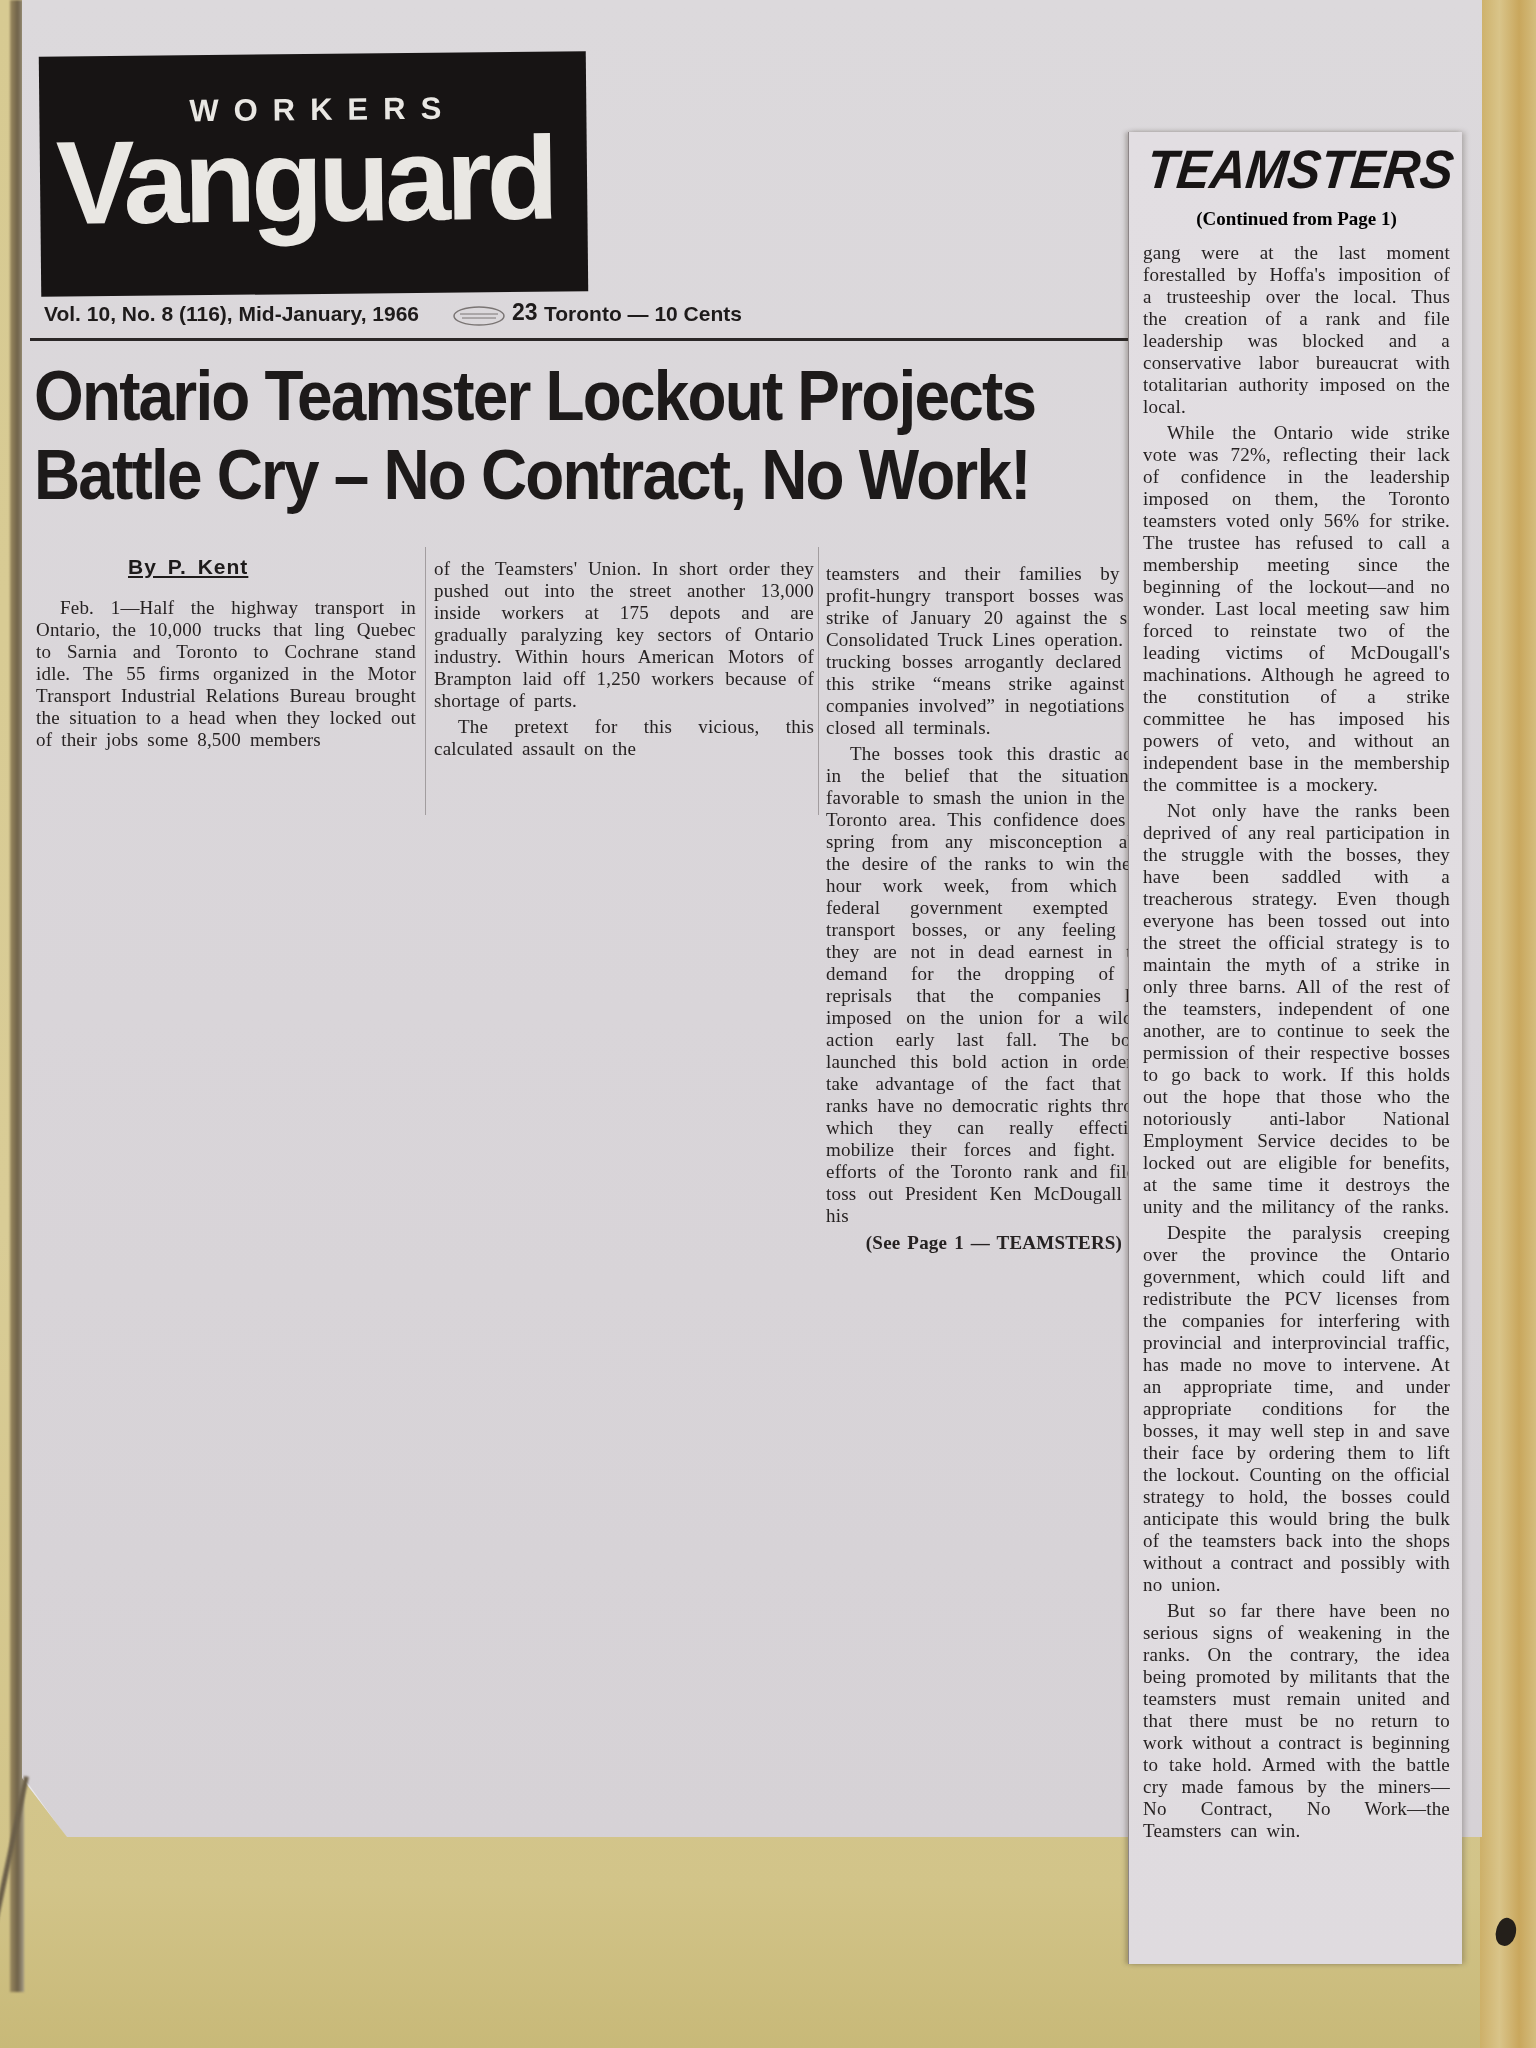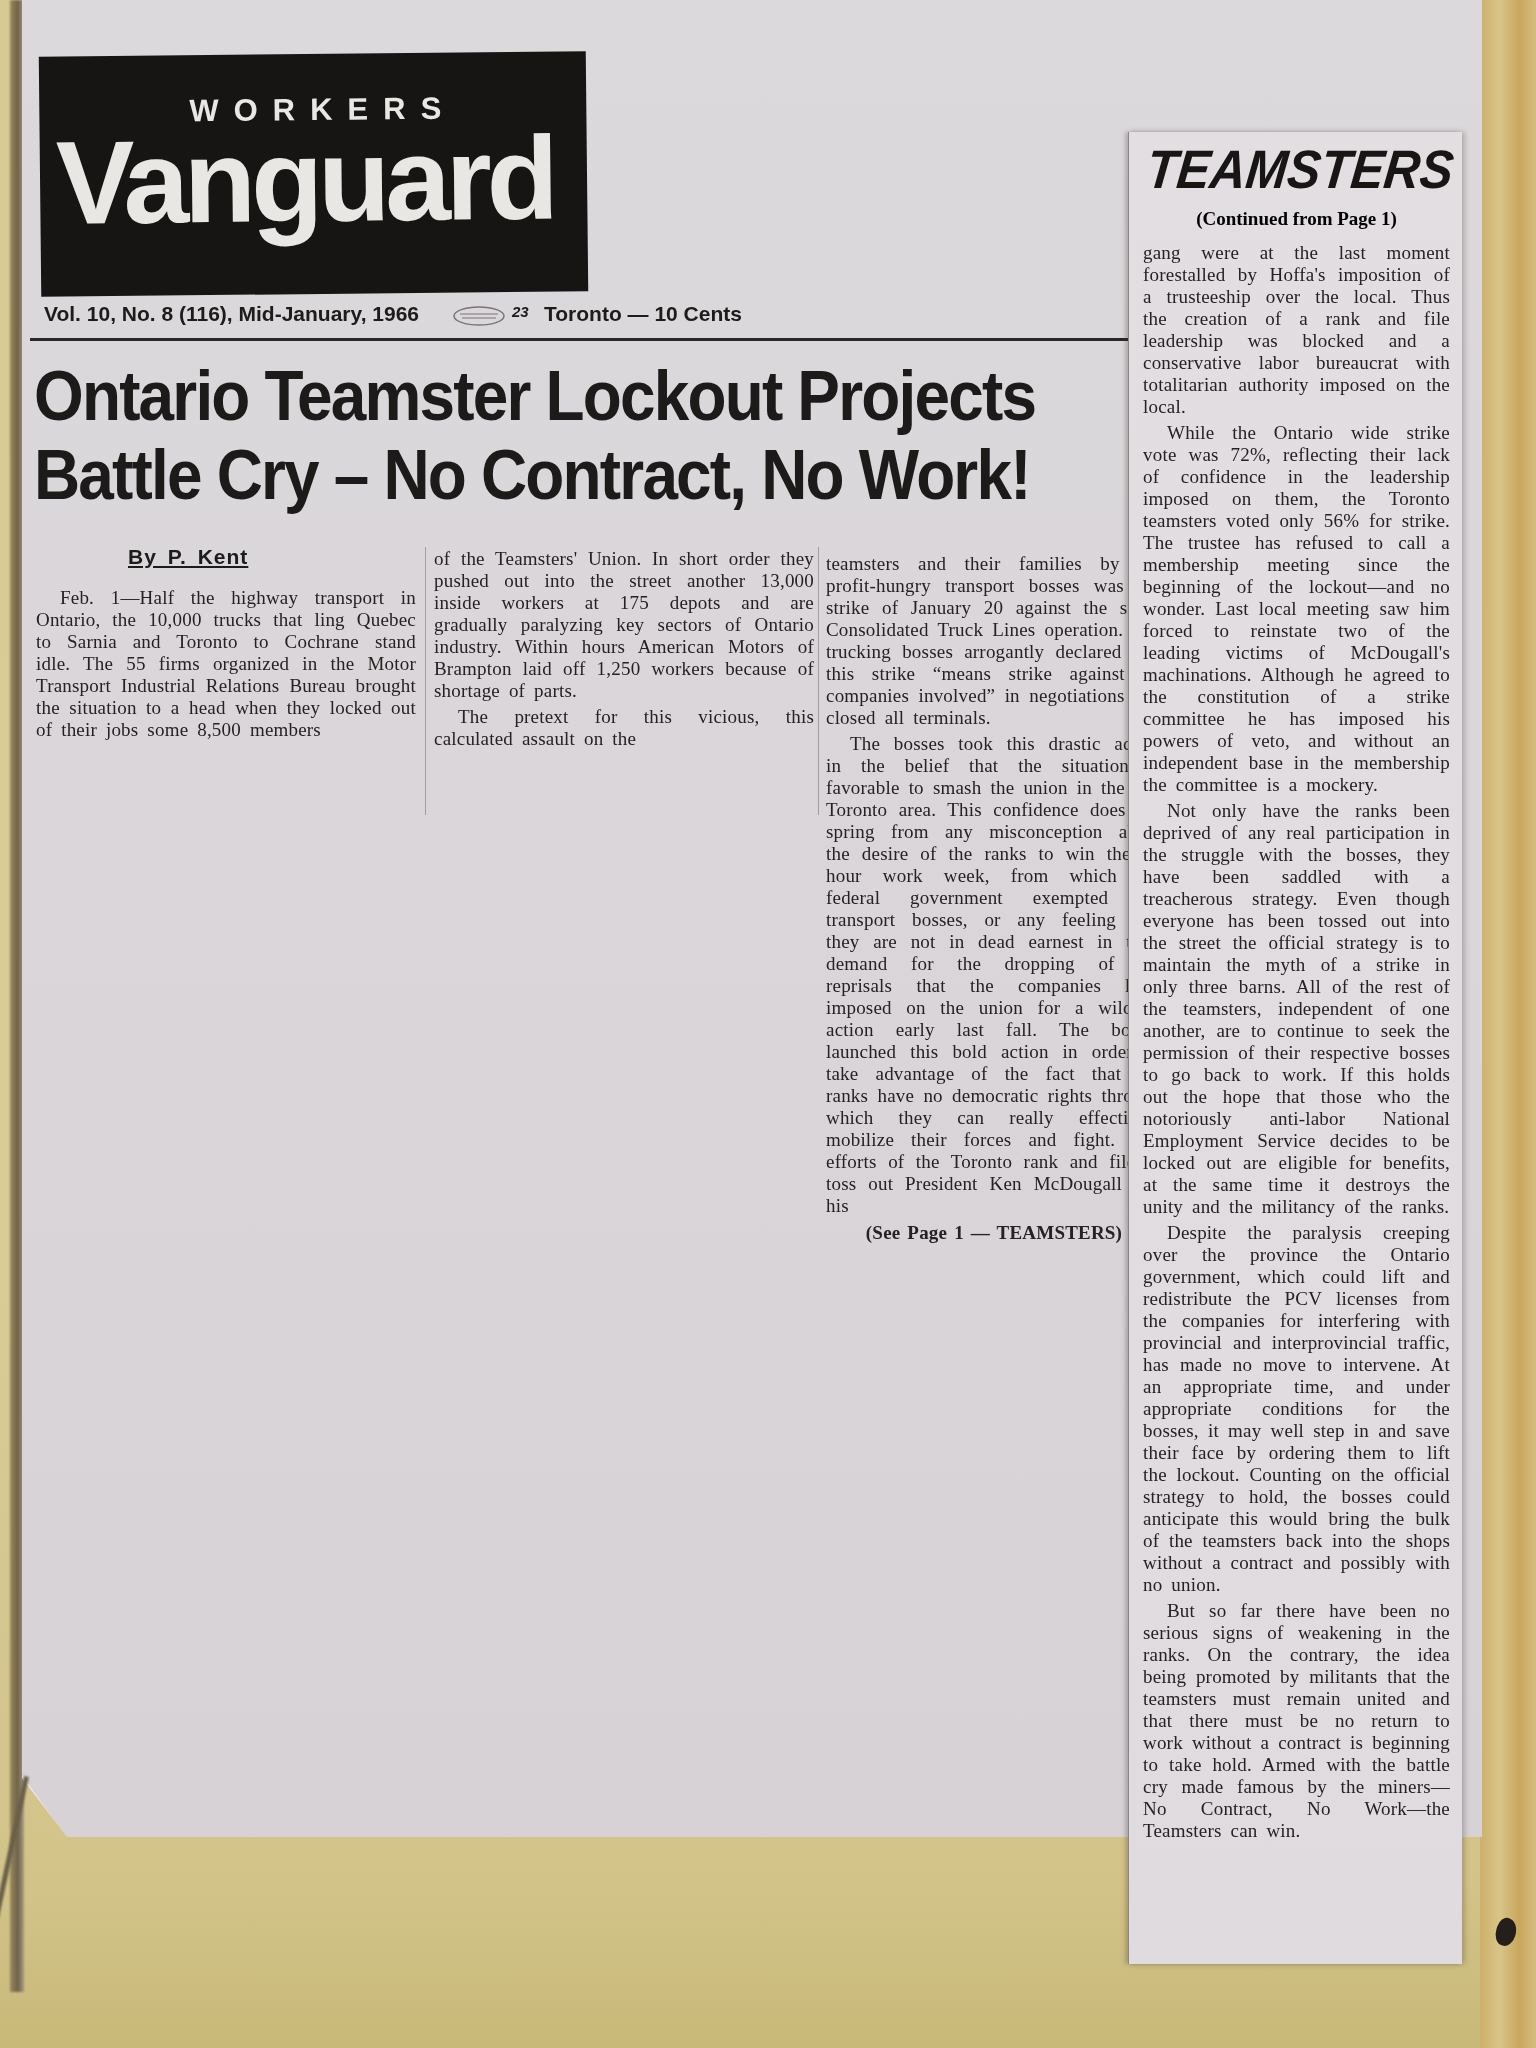--- a/index.html
+++ b/index.html
@@ -51,33 +51,33 @@
   .masthead-title{
     position:absolute;left:16px;top:62px;
     font:bold 118px/1.1 "Liberation Sans",sans-serif;letter-spacing:-5px;color:#e9e7e3;
   }
   .issue-row{
     position:absolute;left:22px;top:301px;width:740px;height:30px;
     font:bold 21px/26px "Liberation Sans",sans-serif;color:#1e1b1b;
   }
   .issue-text{position:absolute;left:0;top:0;}
   .union-bug{position:absolute;left:408px;top:4px;width:54px;height:22px;opacity:.75;}
-  .bug-number{position:absolute;left:468px;top:-2px;font-size:15px;font-style:italic;}
+  .bug-number{position:absolute;left:468px;top:-2px;font-size:23px;}
   .price-text{position:absolute;left:500px;top:0;}
   .masthead-rule{position:absolute;left:8px;top:338px;width:1112px;height:3px;background:#2b2727;}
   
   .headline{position:absolute;left:12px;top:356px;width:1130px;color:#1d1a1a;}
   .headline .hl{
     font:bold 71px/79px "Liberation Sans",sans-serif;letter-spacing:-2px;
     transform:scaleX(.9);transform-origin:left;white-space:nowrap;
   }
   
   .bodytext{
     font:19px/22px "Liberation Serif",serif;text-align:justify;
-    word-spacing:4px;letter-spacing:.2px;color:#262222;
+    word-spacing:4px;letter-spacing:.2px;color:#262222;margin-top:10px;
   }
   .bodytext p{margin:0 0 4px 0;}
   .bodytext p.indent{text-indent:24px;}
   .cols{position:absolute;left:14px;top:545px;width:1132px;}
   .col1{position:absolute;left:0;top:0;width:380px;}
   .col2{position:absolute;left:398px;top:3px;width:380px;}
   .col3{position:absolute;left:790px;top:8px;width:336px;}
   .byline{font:bold 21px/24px "Liberation Sans",sans-serif;letter-spacing:1px;margin:0 0 18px 92px;color:#1e1b1b;text-decoration:underline;}
   .vrule{position:absolute;top:2px;width:1px;height:268px;background:#7d7678;opacity:.6;}
   .vrule.r1{left:389px;}

